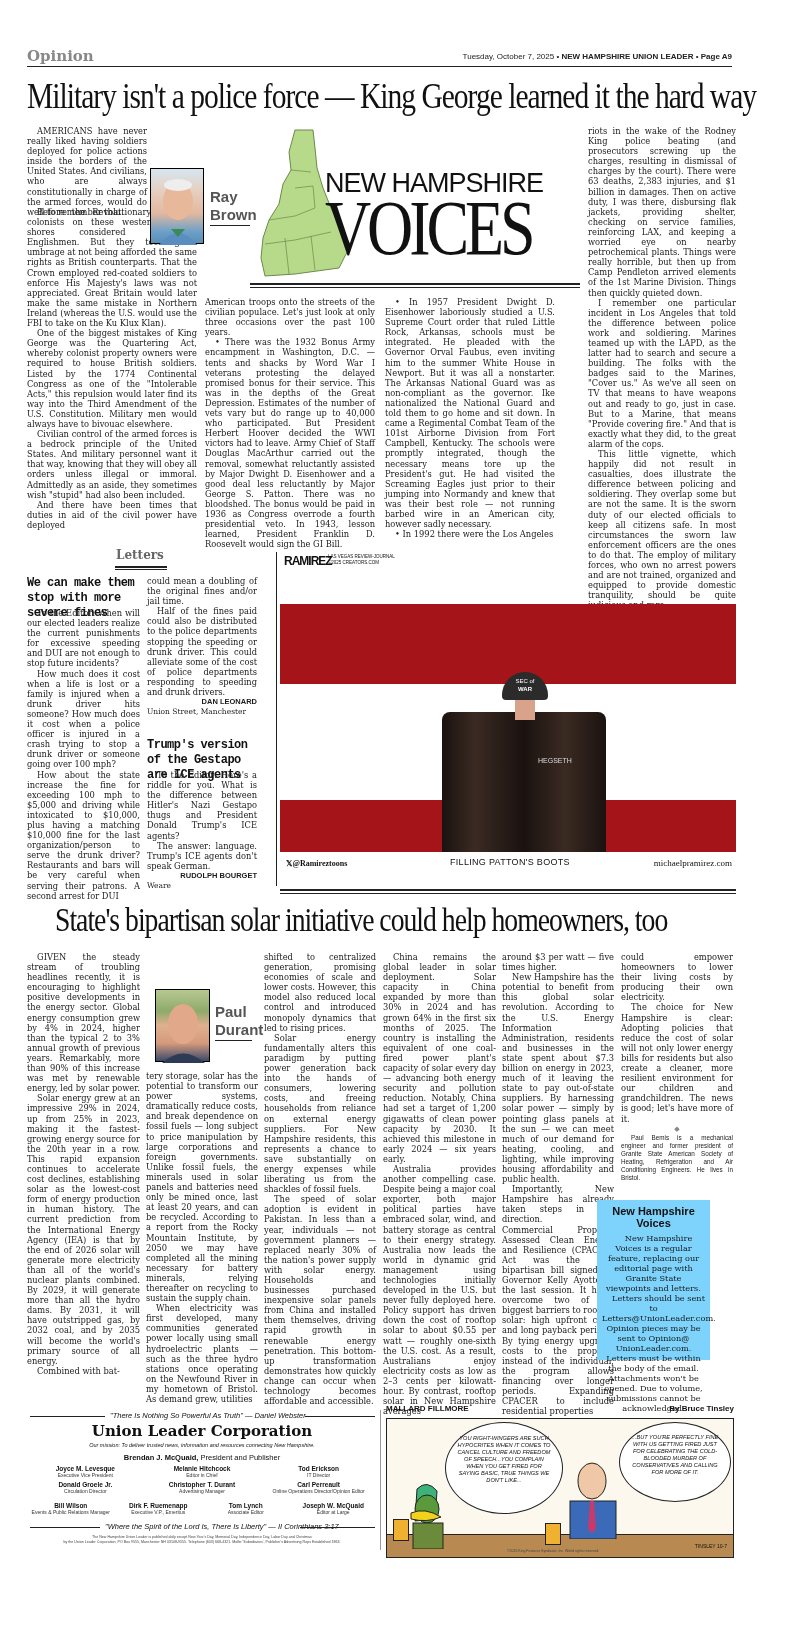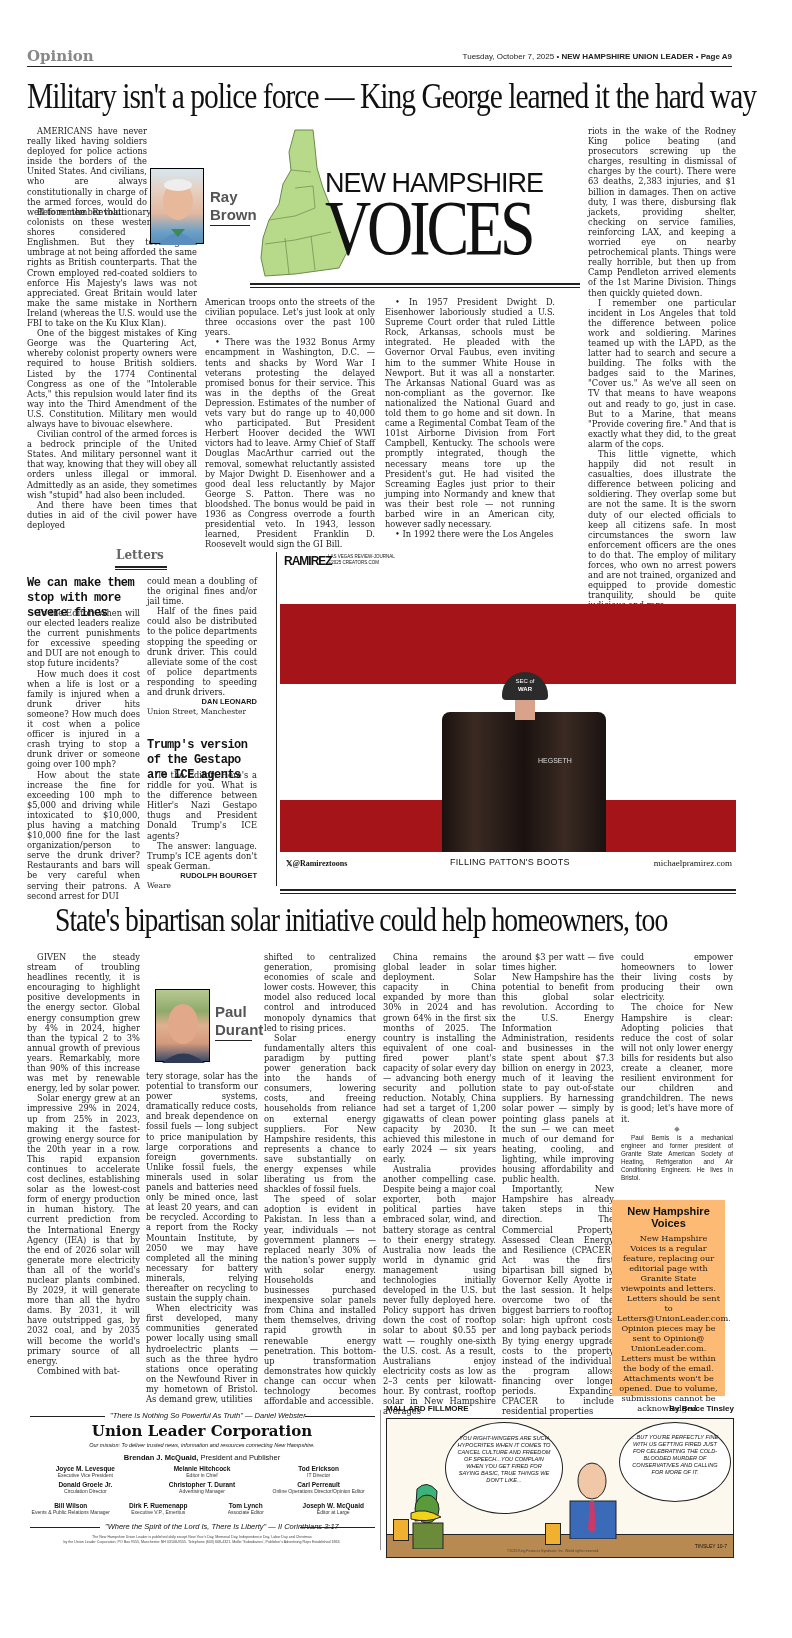--- a/index.html
+++ b/index.html
@@ -171,21 +171,21 @@
   <p>New Hampshire has the potential to benefit from this global solar revolution. According to the U.S. Energy Information Administration, residents and businesses in the state spent about $7.3 billion on energy in 2023, much of it leaving the state to pay out-of-state suppliers. By harnessing solar power — simply by pointing glass panels at the sun — we can meet much of our demand for heating, cooling, and lighting, while improving housing affordability and public health.</p>
   <p>Importantly, New Hampshire has already taken steps in this direction. The Commercial Property Assessed Clean Energy and Resilience (CPACER) Act was the first bipartisan bill signed by Governor Kelly Ayotte in the last session. It helps overcome two of the biggest barriers to rooftop solar: high upfront costs and long payback periods. By tying energy upgrade costs to the property instead of the individual, the program allows financing over longer periods. Expanding CPACER to include residential properties</p>
 </div>
 <div class="col" style="left:621px;top:952px;width:112px">
   <p class="noind">could empower homeowners to lower their living costs by producing their own electricity.</p>
   <p>The choice for New Hampshire is clear: Adopting policies that reduce the cost of solar will not only lower energy bills for residents but also create a cleaner, more resilient environment for our children and grandchildren. The news is good; let's have more of it.</p>
   <div style="text-align:center;color:#888;font-size:7px">◆</div>
   <p class="narrow" style="font-size:6.3px;line-height:8px">Paul Bemis is a mechanical engineer and former president of Granite State American Society of Heating, Refrigeration and Air Conditioning Engineers. He lives in Bristol.</p>
 </div>
 
-<div class="abs" style="left:612px;top:1200px;width:113px;height:196px;background:#fdba74;padding:5px 5px">
+<div class="abs" style="left:597px;top:1200px;width:113px;height:160px;background:#7dd3fc;padding:5px 5px">
   <div style="font-family:'Liberation Sans',sans-serif;font-weight:bold;font-size:11px;line-height:12px;text-align:center;margin-bottom:4px">New Hampshire Voices</div>
   <div class="col" style="position:static;font-size:8.2px;line-height:10px;text-align:center">
     <p>New Hampshire Voices is a regular feature, replacing our editorial page with Granite State viewpoints and letters.</p>
     <p>Letters should be sent to Letters@UnionLeader.com. Opinion pieces may be sent to Opinion@ UnionLeader.com. Letters must be within the body of the email. Attachments won't be opened. Due to volume, submissions cannot be acknowledged.</p>
   </div>
 </div>
 
 <div class="rule" style="left:30px;top:1416px;width:75px;height:1px"></div>
 <div class="abs narrow" style="left:110px;top:1411px;font-size:7.5px;font-style:italic;white-space:nowrap">"There Is Nothing So Powerful As Truth" — Daniel Webster</div>
 <div class="rule" style="left:305px;top:1416px;width:70px;height:1px"></div>

